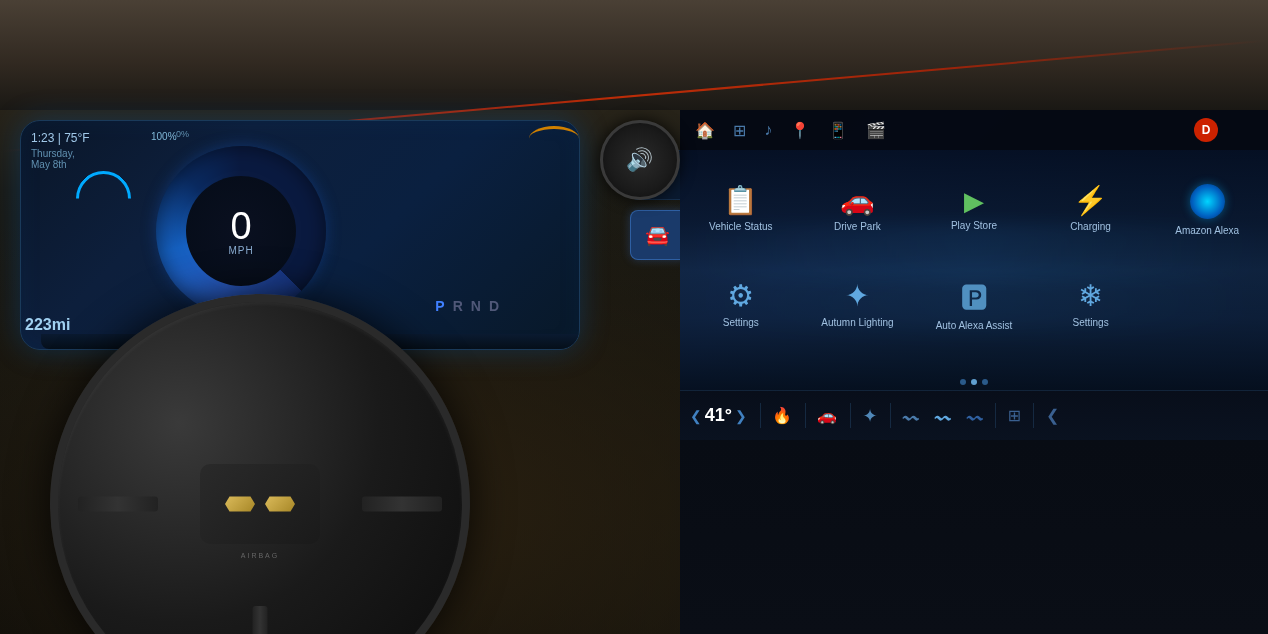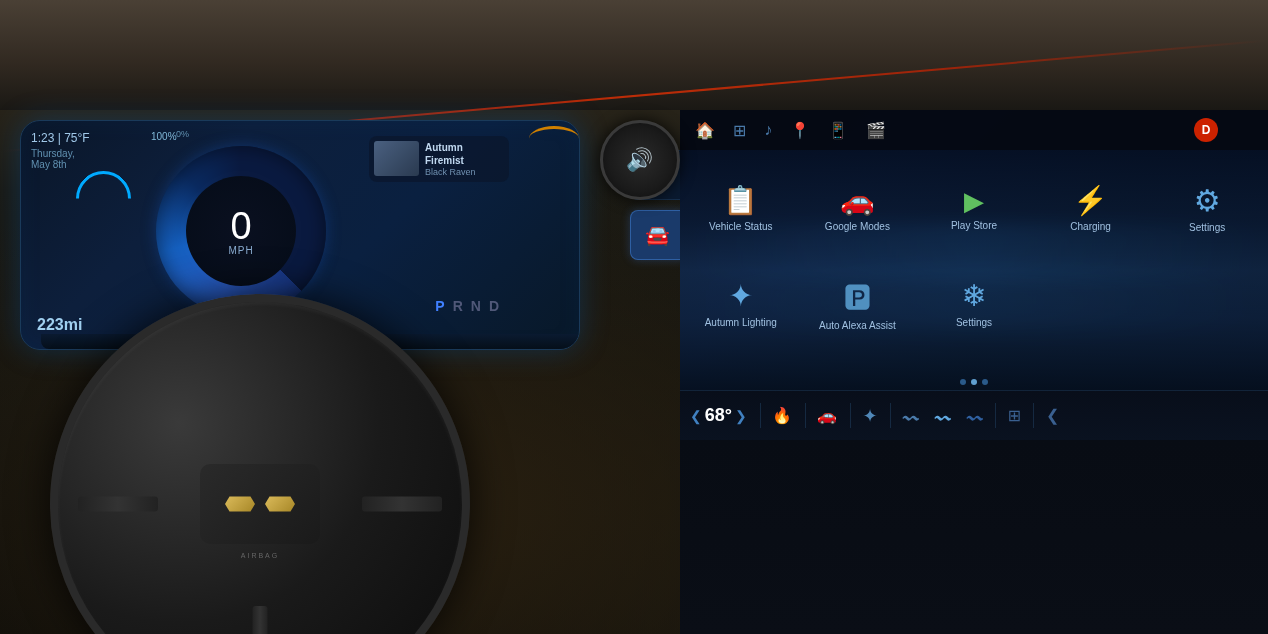--- a/index.html
+++ b/index.html
@@ -112,21 +112,21 @@
       margin-bottom: 3px;
     }
 
     .date {
       font-size: 10px;
       color: #6090b0;
     }
 
     .range-display {
       position: absolute;
-      left: 16px;
+      left: 4px;
       bottom: 15px;
       color: #a0d0f0;
       font-size: 16px;
       font-weight: bold;
     }
 
     
     .battery-arc {
       position: absolute;
       left: 55px;
@@ -708,27 +708,20 @@
       <div class="speed-arc">
         <div class="speed-inner">
           <span class="speed-number">0</span>
           <span class="speed-unit">MPH</span>
         </div>
       </div>
     </div>
 
     <div class="orange-arc"></div>
 
-    <div class="music-info">
-      <div class="music-album"></div>
-      <div style="overflow:hidden;">
-        <div class="music-title">Autumn Firemist</div>
-        <div class="music-artist">Black Raven</div>
-      </div>
-    </div>
 
     <div class="gear-indicator">
       <span class="gear-p">P</span>
       <span class="gear-r">R</span>
       <span class="gear-n">N</span>
       <span class="gear-d">D</span>
     </div>
 
     <div class="mi-132">132 mi</div>
 
@@ -769,34 +762,38 @@
 
     <div class="app-grid">
 
       <div class="app-item">
         <span class="app-icon">📋</span>
         <span class="app-label">Vehicle Status</span>
       </div>
 
       <div class="app-item">
         <span class="app-icon">🚗</span>
-        <span class="app-label">Google Modes</span>
+        <span class="app-label">Drive Park</span>
       </div>
 
 
       <div class="app-item">
         <span class="app-icon play-icon">▶</span>
         <span class="app-label">Play Store</span>
       </div>
 
       <div class="app-item">
         <span class="app-icon charging-icon">⚡</span>
         <span class="app-label">Charging</span>
       </div>
 
+      <div class="app-item">
+        <div class="alexa-icon"></div>
+        <span class="app-label">Amazon Alexa</span>
+      </div>
 
       <div class="app-item">
         <span class="app-icon" style="font-size:30px;">⚙</span>
         <span class="app-label">Settings</span>
       </div>
 
       <div class="app-item">
         <span class="app-icon" style="font-size:30px;">✦</span>
         <span class="app-label">Autumn Lighting</span>
       </div>
@@ -817,21 +814,21 @@
       <div class="dot"></div>
       <div class="dot active"></div>
       <div class="dot"></div>
     </div>
 
   </div>
 
   <div class="climate-bar">
     <div class="temp-display">
       <span class="temp-arrow">❮</span>
-      <span class="temp-value">68°</span>
+      <span class="temp-value">41°</span>
       <span class="temp-arrow">❯</span>
     </div>
     <div class="climate-divider"></div>
     <span class="climate-icon active">🔥</span>
     <div class="climate-divider"></div>
     <span class="climate-icon">🚗</span>
     <div class="climate-divider"></div>
     <span class="climate-icon fan-icon">✦</span>
     <div class="climate-divider"></div>
     <span class="climate-icon wave-icon">〰</span>

